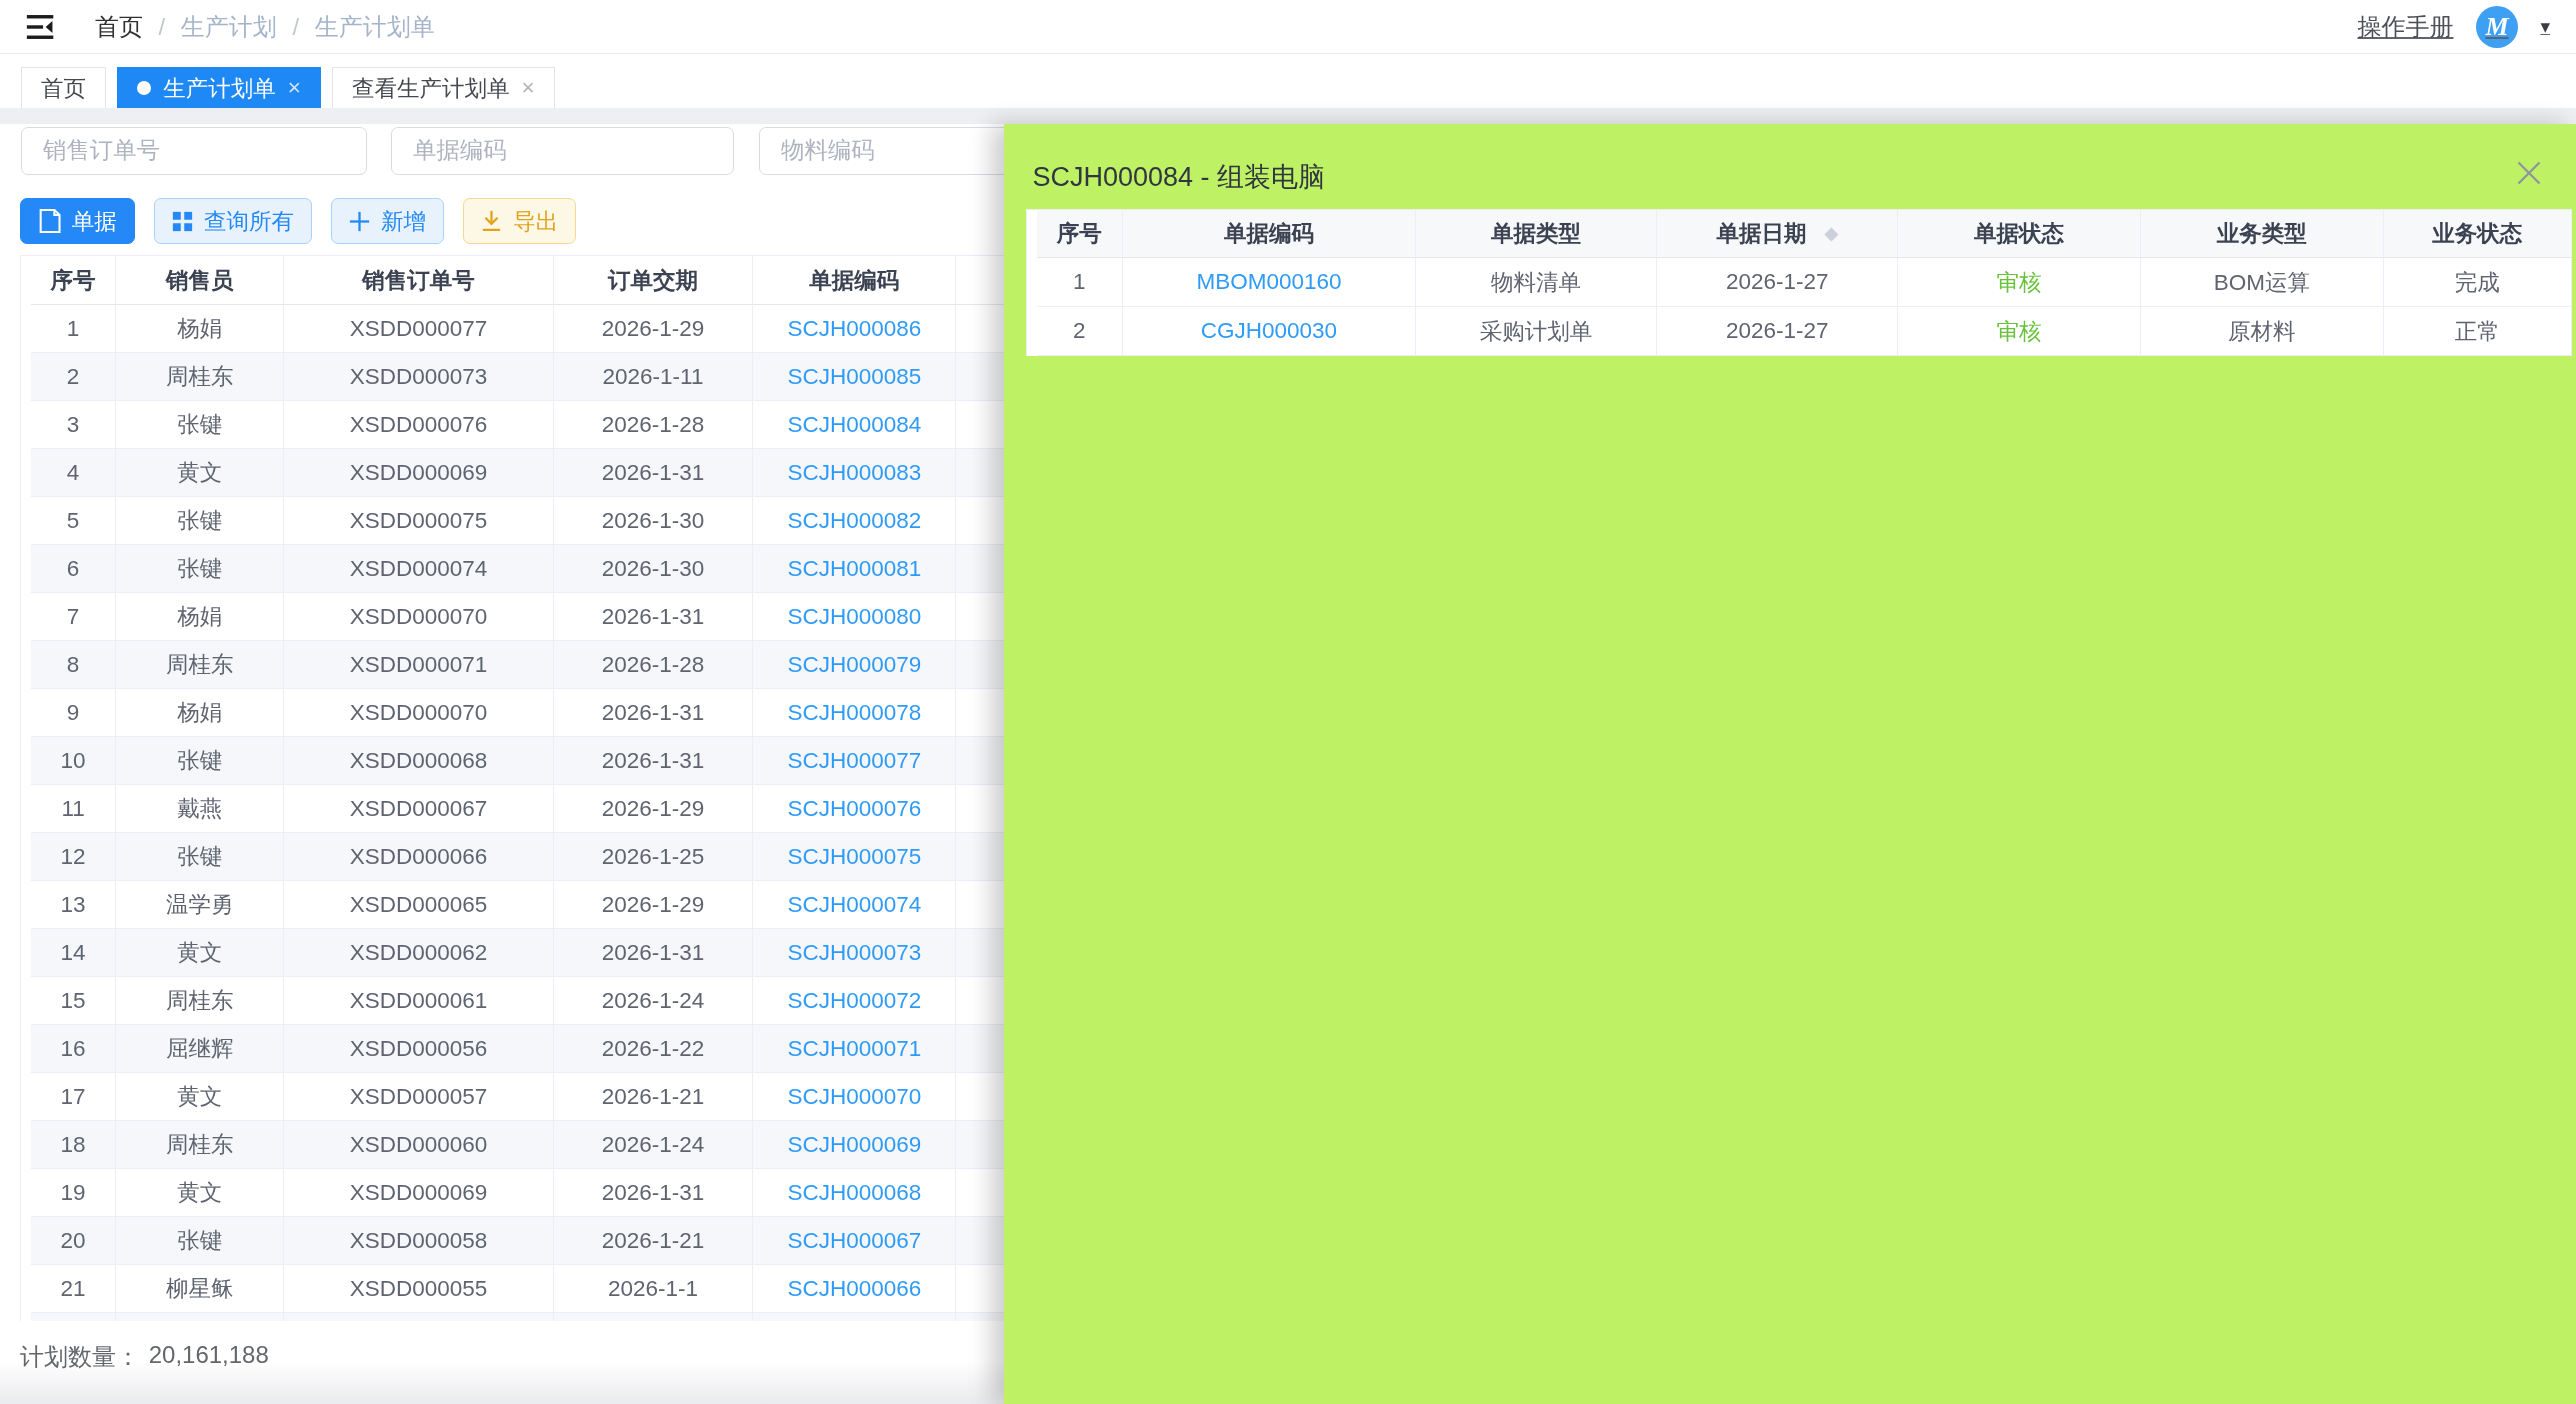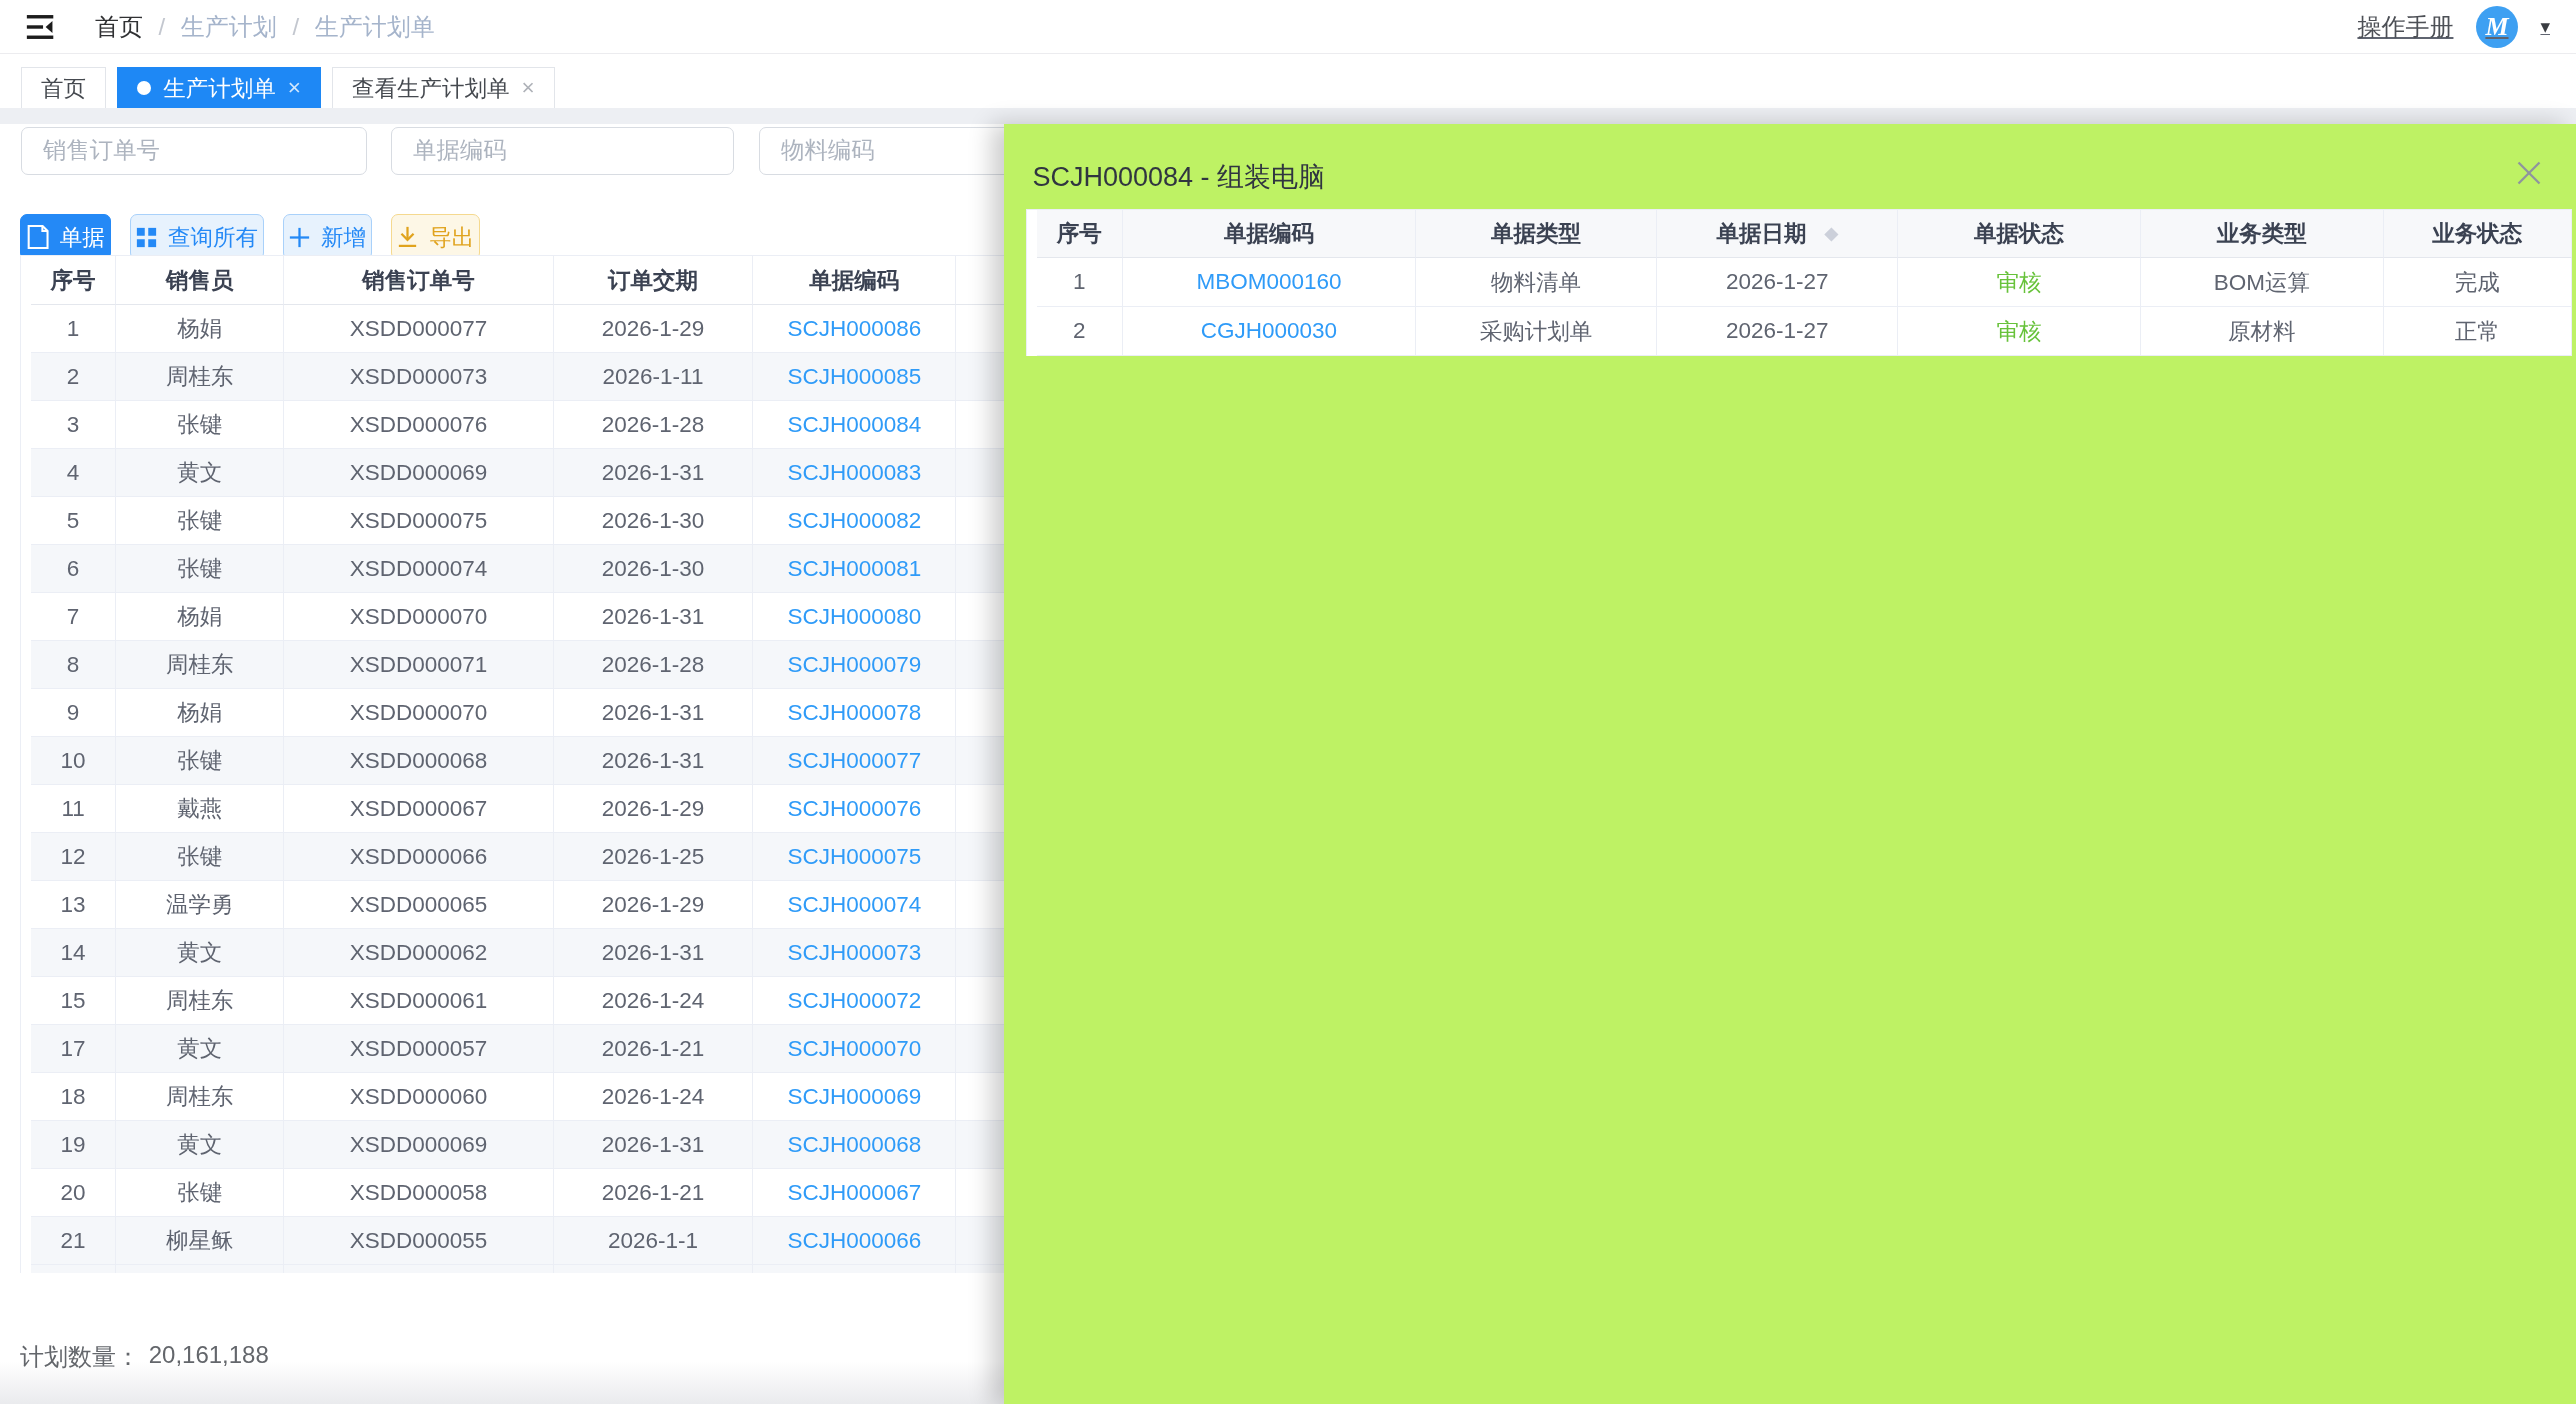--- a/index.html
+++ b/index.html
@@ -52,21 +52,21 @@
     background: #fff; font-size: 23.4px; color: #606266; padding: 0 21px; outline: none;
     font-family: "Liberation Sans", sans-serif;
   }
   .filter-input::placeholder { color: #adb4bf; }
   .fi-1 { left: 21px;  width: 346px; }
   .fi-2 { left: 391px; width: 343px; }
   .fi-3 { left: 759px; width: 343px; }
   .toolbar { position: absolute; top: 74px; left: 20px; display: flex; gap: 19px; }
   .btn {
     height: 46px; border-radius: 7px; display: inline-flex; align-items: center; justify-content: center;
-    gap: 11.2px; font-size: 22.5px; padding: 0 5px; cursor: pointer; border: 1.7px solid transparent; margin-top: 16px;
+    gap: 11.2px; font-size: 22.5px; padding: 0 17px; cursor: pointer; border: 1.7px solid transparent;
   }
   .btn-solid { background: #2489f6; border-color: #2489f6; color: #fff; }
   .btn-blue  { background: #e7f2fd; border-color: #a9d1fa; color: #2489f6; }
   .btn-amber { background: #fdf7e6; border-color: #f5d98f; color: #e0a31d; }
   .btn svg { display: block; }
   
   .tbl { border-left: 0.9px solid #ebeef5; border-top: 0.9px solid #ebeef5; background: #fff; padding-left: 10px; }
   .trow { display: flex; }
   .tcell {
     border-right: 0.9px solid #ebeef5; border-bottom: 0.9px solid #ebeef5;
@@ -320,20 +320,28 @@
 
         <div class="trow mrow">
           <div class="tcell mc0">15</div>
           <div class="tcell mc1">周桂东</div>
           <div class="tcell mc2">XSDD000061</div>
           <div class="tcell mc3">2026-1-24</div>
           <div class="tcell mc4 link">SCJH000072</div>
           <div class="tcell mc5"></div>
         </div>
 
+        <div class="trow mrow">
+          <div class="tcell mc0">16</div>
+          <div class="tcell mc1">屈继辉</div>
+          <div class="tcell mc2">XSDD000056</div>
+          <div class="tcell mc3">2026-1-22</div>
+          <div class="tcell mc4 link">SCJH000071</div>
+          <div class="tcell mc5"></div>
+        </div>
 
         <div class="trow mrow">
           <div class="tcell mc0">17</div>
           <div class="tcell mc1">黄文</div>
           <div class="tcell mc2">XSDD000057</div>
           <div class="tcell mc3">2026-1-21</div>
           <div class="tcell mc4 link">SCJH000070</div>
           <div class="tcell mc5"></div>
         </div>
 

